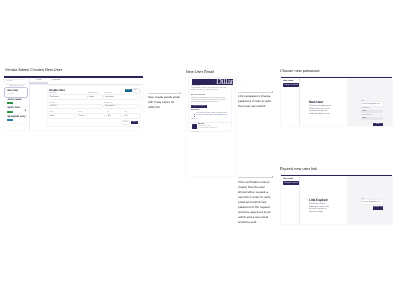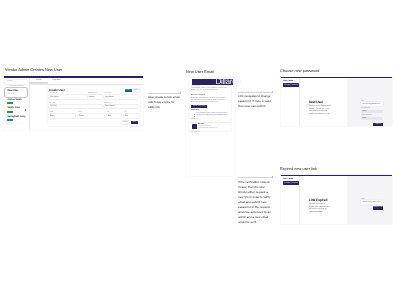--- a/index.html
+++ b/index.html
@@ -39,21 +39,21 @@
   
   .anno{font-size:2.95px;line-height:1.72;color:#2a2a2a;}
   .annorule{height:.45px;background:#d2d2d9;}
   .annohandle{position:absolute;width:1.2px;height:1.2px;background:#b5b5bf;}
 
   
   #f2{left:186px;top:77px;width:48.5px;height:99px;background:#fff;box-shadow:0 0 0 .4px #f3f3f5;}
   .mailcard{background:#fff;box-shadow:0 0 0 .4px #e9e9ee;}
   .mbullet{width:.7px;height:.7px;border-radius:50%;background:#7a7a88;}
   .maillogo{background:#2a2458;display:flex;align-items:center;justify-content:center;}
-  .dlogo{font-family:Liberation Sans, sans-serif;color:#f2f2f6;font-weight:normal;letter-spacing:-.3px;line-height:1;display:block;margin-top:-.2px;padding-left:32px;}
+  .dlogo{font-family:Liberation Serif, serif;color:#f2f2f6;font-weight:normal;letter-spacing:-.3px;line-height:1;display:block;margin-top:-.2px;padding-left:32px;}
   .mtiny{font-size:1.3px;color:#9a9aa4;line-height:1.35;}
   .mh{font-size:1.6px;font-weight:bold;color:#3a3a52;letter-spacing:-.02px;}
   .mbody{font-size:1.45px;color:#6b6b7a;line-height:1.45;}
   .mcta{background:#2a2458;color:#fff;font-size:1.6px;border-radius:.5px;display:flex;align-items:center;justify-content:center;}
   .mlink{color:#3b5fc0;}
 
   
   .webframe{background:#fff;box-shadow:0 0 0 .3px #e9e9ee;}
   .wtop{background:#2a2458;}
   .wbrand{font-size:2px;font-weight:bold;color:#1c1c30;}

